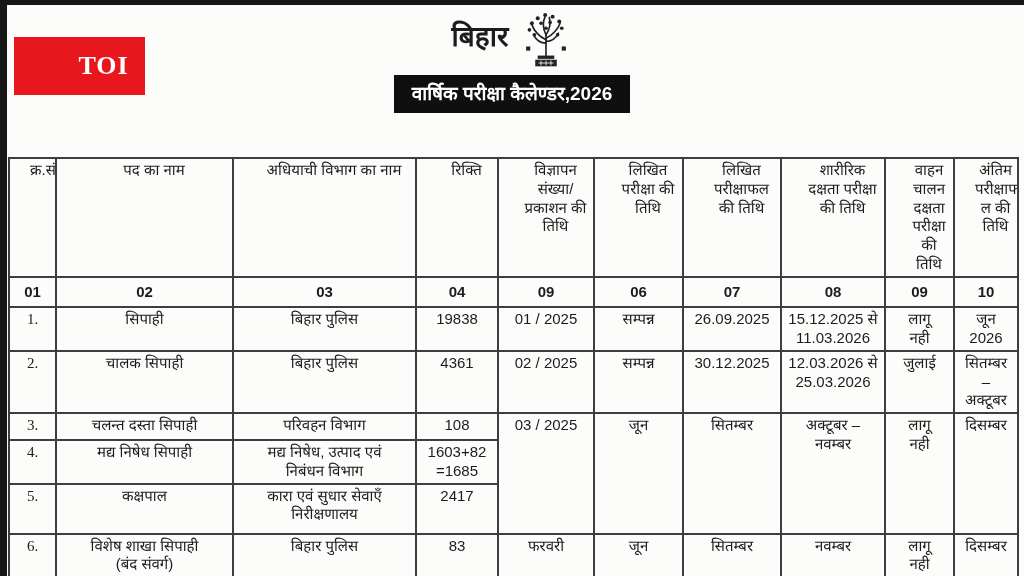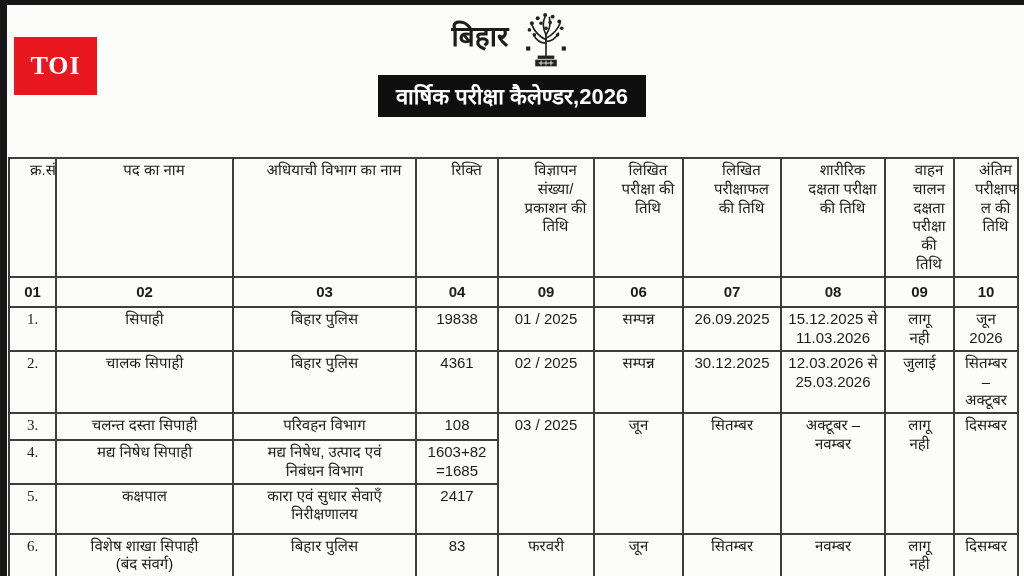--- a/index.html
+++ b/index.html
@@ -10,34 +10,34 @@
     color:#1c1c1c;
   }
   .edge-left { position:absolute; left:0; top:0; width:7px; height:576px; background:#171717; z-index:5; }
   .edge-top  { position:absolute; left:0; top:0; width:1024px; height:5px; background:#171717; z-index:5; }
 
   .toi-badge {
     position:absolute; left:14px; top:37px; width:83px; height:58px;
     background:#e8161d; color:#ffffff; z-index:6;
     display:flex; align-items:center; justify-content:center;
     font-family:"Liberation Serif", serif; font-weight:bold;
-    font-size:26px; letter-spacing:1px;
+    font-size:26px; letter-spacing:1px;padding-left:48px;
   }
 
   .masthead { position:absolute; left:0; top:8px; width:100%; text-align:center; z-index:2; }
   .gov-line {
     display:flex; justify-content:center; align-items:flex-start; gap:12px;
     font-size:28px; font-weight:bold; line-height:1.1; padding-top:6px;text-align:right;
   }
   .gov-word { padding-top:8px; }
   .emblem { width:52px; height:58px; margin-top:-4px; }
   .doc-title { font-size:33px; font-weight:bold; margin-top:4px; letter-spacing:0.5px; }
   .banner {
     display:inline-block; background:#0f0f0f; color:#ffffff;
-    font-size:22px; font-weight:bold; padding:5px 18px 7px 18px; margin-top:7px;
+    font-size:19px; font-weight:bold; padding:5px 18px 7px 18px; margin-top:7px;
   }
 
   table.calendar {
     position:absolute; left:8px; top:157px; width:1009px; z-index:1;
     border-collapse:collapse; table-layout:fixed;
   }
   table.calendar th, table.calendar td {
     border:2px solid #3e3e3e;
     vertical-align:top; text-align:center;
     padding:2px 1px; white-space:pre-line;

